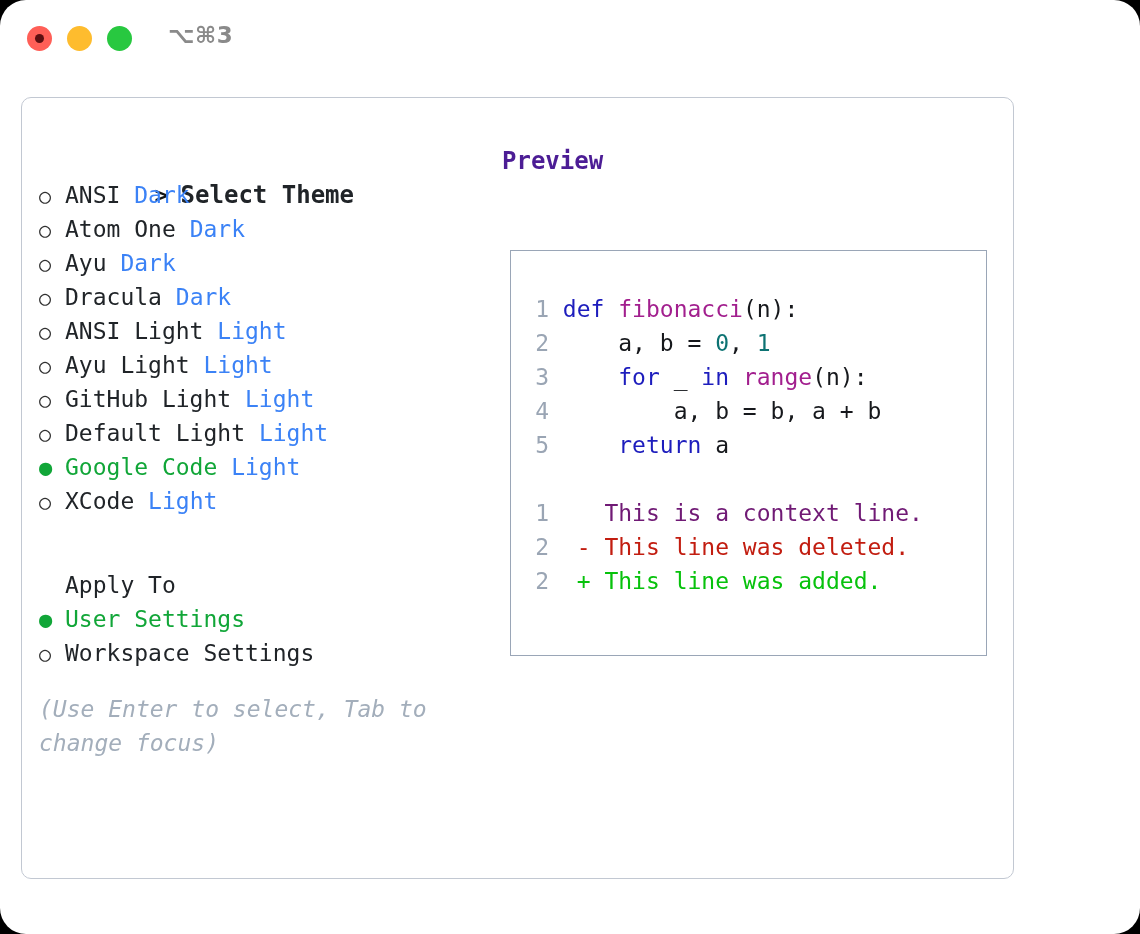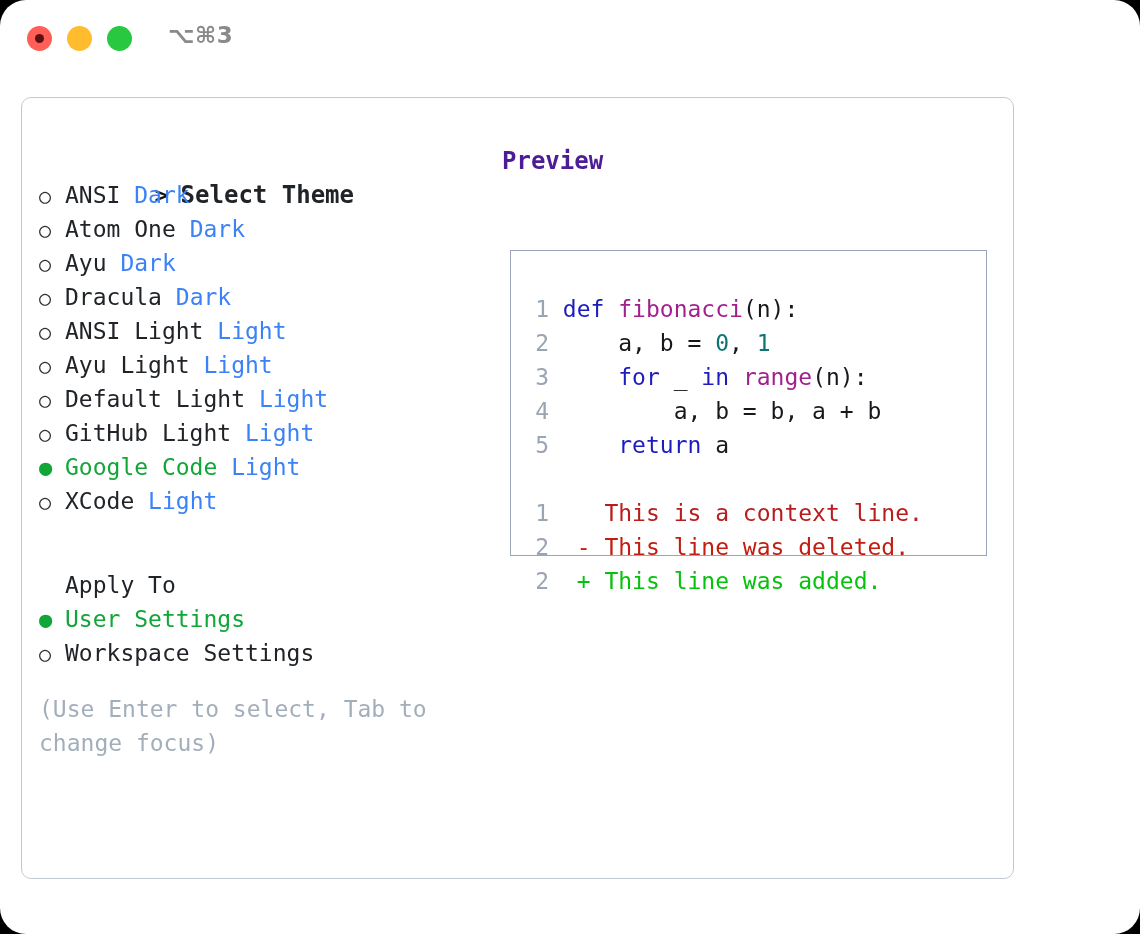--- a/index.html
+++ b/index.html
@@ -116,20 +116,21 @@
     padding-left: 26px;
     margin-top: 16px;
   }
   .spacer-row { height: 34px; }
   #hint {
     margin-top: 22px;
     font-size: 23px;
     line-height: 34px;
     color: #a3aebb;
     width: 420px;
+    font-style: italic;
   }
 
   
   #right-col {
     position: absolute;
     left: 480px;
     top: 46px;
     width: 490px;
   }
   #preview-title {
@@ -137,21 +138,21 @@
     font-weight: 700;
     color: #4c1d95;
     line-height: 34px;
     white-space: pre;
   }
   #code-box {
     position: absolute;
     left: 8px;
     top: 106px;
     width: 477px;
-    height: 306px;
+    height: 406px;
     box-sizing: border-box;
     border: 1.6px solid #9aa6b7;
     background: #ffffff;
   }
   #code-inner {
     padding: 41px 0 0 14px;
   }
   .cline {
     font-size: 23px;
     line-height: 34px;
@@ -162,21 +163,21 @@
     display: inline-block;
     width: 24px;
     text-align: right;
     color: #9aa5b4;
   }
   .kw   { color: #1d1dbd; }
   .fn   { color: #a21f8e; }
   .num  { color: #0d7373; }
   .plain{ color: #16181c; }
   .gap  { height: 34px; }
-  .ctx  { color: #b91c1c; }
+  .ctx  { color: #701a75; }
   .del  { color: #c21d10; }
   .add  { color: #07c20c; }
 </style>
 </head>
 <body>
 
 <div id="window">
 
   <div id="titlebar">
     <div class="dot dot-red"></div>
@@ -193,22 +194,22 @@
         <span class="bullet">&gt;</span><span class="label">Select Theme</span>
       </div>
 
       <div id="theme-list">
           <div class="row"><span class="bullet">○</span><span class="label">ANSI </span><span class="variant">Dark</span></div>
           <div class="row"><span class="bullet">○</span><span class="label">Atom One </span><span class="variant">Dark</span></div>
           <div class="row"><span class="bullet">○</span><span class="label">Ayu </span><span class="variant">Dark</span></div>
           <div class="row"><span class="bullet">○</span><span class="label">Dracula </span><span class="variant">Dark</span></div>
           <div class="row"><span class="bullet">○</span><span class="label">ANSI Light </span><span class="variant">Light</span></div>
           <div class="row"><span class="bullet">○</span><span class="label">Ayu Light </span><span class="variant">Light</span></div>
+          <div class="row"><span class="bullet">○</span><span class="label">GitHub Light </span><span class="variant">Light</span></div>
           <div class="row"><span class="bullet">○</span><span class="label">Default Light </span><span class="variant">Light</span></div>
-          <div class="row"><span class="bullet">○</span><span class="label">GitHub Light </span><span class="variant">Light</span></div>
           <div class="row selected"><span class="bullet sel">●</span><span class="label">Google Code </span><span class="variant">Light</span></div>
           <div class="row"><span class="bullet">○</span><span class="label">XCode </span><span class="variant">Light</span></div>
         </div>
 
       <div class="spacer-row"></div>
 
       <div class="section-head">Apply To</div>
 
       <div id="apply-list">
           <div class="row selected"><span class="bullet sel">●</span><span class="label">User Settings</span></div>

